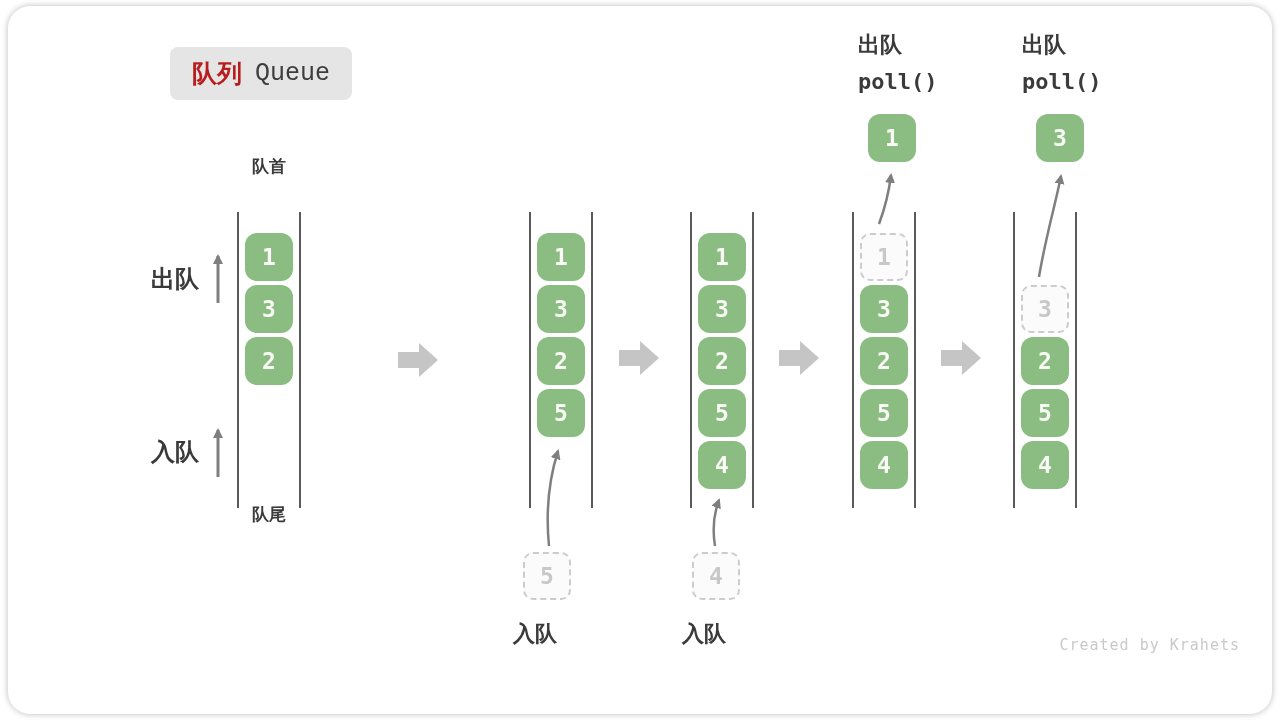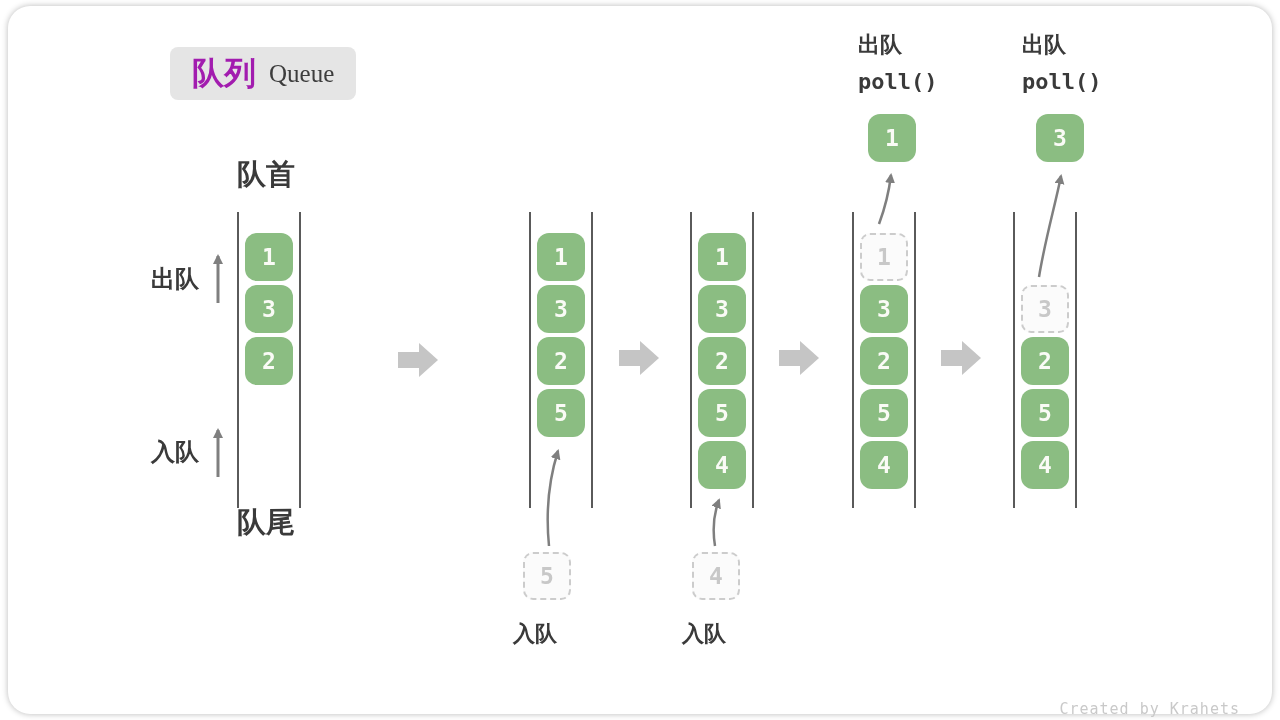--- a/index.html
+++ b/index.html
@@ -12,26 +12,26 @@
     background:#ffffff;border-radius:22px;box-shadow:0 0 6px rgba(0,0,0,.28);
   }
   .layer{position:absolute;left:0;top:0;width:1280px;height:720px;}
 
   
   .title-box{
     position:absolute;left:170px;top:47px;height:53px;padding:0 22px;
     background:var(--title_bg);border-radius:8px;
     display:flex;align-items:center;gap:13px;
   }
-  .title-zh{font-size:32px;font-weight:700;color:#a21caf;}
-  .title-en{font-family:Liberation Serif, serif;font-size:25px;color:#3d3d3d;}
+  .title-zh{font-size:25px;font-weight:700;color:#b91c1c;}
+  .title-en{font-family:Liberation Mono, monospace;font-size:25px;color:#3d3d3d;}
 
   
   .zh{font-weight:700;color:var(--dark_text);}
-  .q-end{position:absolute;left:237px;width:64px;text-align:left;font-size:29px;}
+  .q-end{position:absolute;left:237px;width:64px;text-align:center;font-size:17px;}
   .side-label{position:absolute;left:151px;font-size:24px;}
 
   
   .queue-col{
     position:absolute;top:212px;height:296px;width:64px;box-sizing:border-box;
     border-left:2px solid var(--wall);border-right:2px solid var(--wall);
   }
   .cell{
     position:absolute;width:48px;height:48px;box-sizing:border-box;
     display:flex;align-items:center;justify-content:center;
@@ -57,21 +57,21 @@
     font-size:22px;font-weight:600;color:var(--dark_text);
   }
   .code-line .arg{color:var(--code_green);font-weight:700;}
 
   
   .thin{fill:none;stroke:var(--thin_arrow);stroke-width:2.5;marker-end:url(#ah);}
   .side-arrow{stroke-width:3;}
   .ah-fill{fill:var(--thin_arrow);}
 
   .footer{
-    position:absolute;right:40px;top:700px;
+    position:absolute;right:40px;top:636px;
     font-family:"DejaVu Sans Mono","Liberation Mono",monospace;
     font-size:15px;letter-spacing:1px;color:var(--footer);
   }
 </style>
 </head>
 <body>
 
 <div class="card"></div>
 
 <div class="layer">

